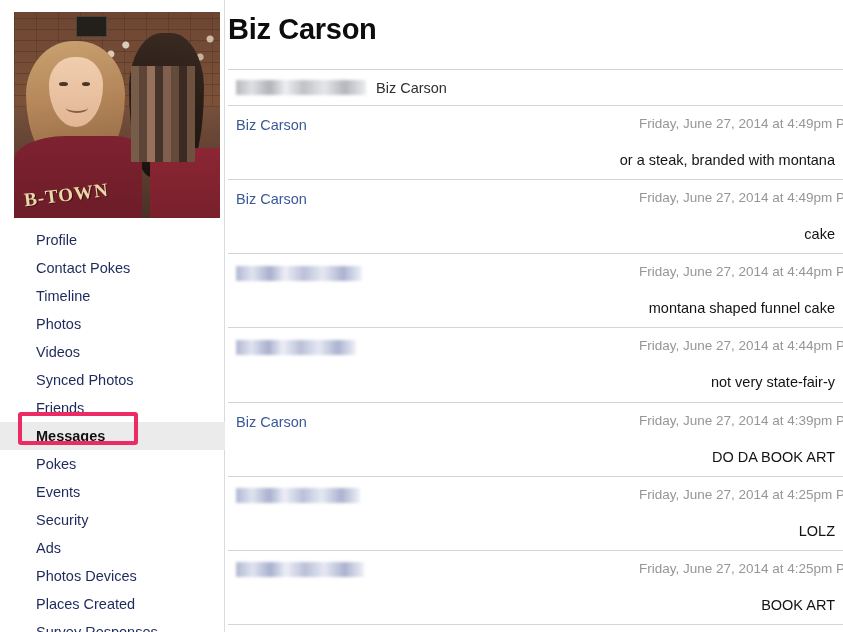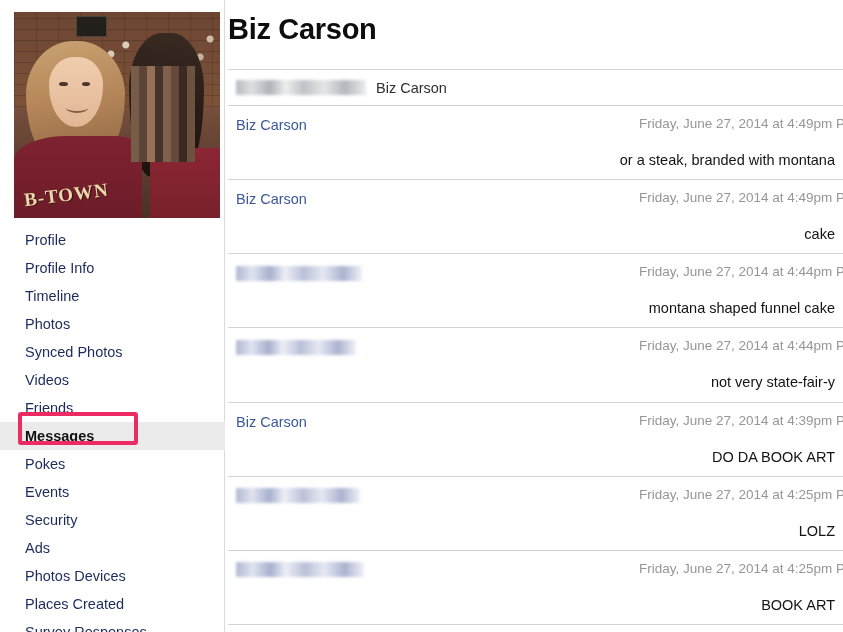--- a/index.html
+++ b/index.html
@@ -136,21 +136,21 @@
   
   #sidebar-nav {
     position: absolute;
     left: 0; top: 226px;
     width: 225px;
   }
   .nav-item {
     position: relative;
     height: 28px;
     line-height: 28px;
-    padding-left: 25px;
+    padding-left: 36px;
     font-size: 14.5px;
     color: #1d2a5b;
     white-space: nowrap;
   }
   .nav-item.active {
     color: #111111;
     font-weight: bold;
     background: #ebebeb;
     width: 232px;
   }
@@ -294,25 +294,25 @@
         <div class="photo-face"></div>
         <div class="photo-eye-l"></div>
         <div class="photo-eye-r"></div>
         <div class="photo-smile"></div>
         <div class="photo-pixel"></div>
       </div>
     </div>
 
     <nav id="sidebar-nav">
         <div class="nav-item">Profile</div>
-        <div class="nav-item">Profile Info</div>
+        <div class="nav-item">Contact Pokes</div>
         <div class="nav-item">Timeline</div>
         <div class="nav-item">Photos</div>
+        <div class="nav-item">Videos</div>
         <div class="nav-item">Synced Photos</div>
-        <div class="nav-item">Videos</div>
         <div class="nav-item">Friends</div>
         <div class="nav-item active">Messages</div>
         <div class="nav-item">Pokes</div>
         <div class="nav-item">Events</div>
         <div class="nav-item">Security</div>
         <div class="nav-item">Ads</div>
         <div class="nav-item">Photos Devices</div>
         <div class="nav-item">Places Created</div>
         <div class="nav-item">Survey Responses</div>
       </nav>

